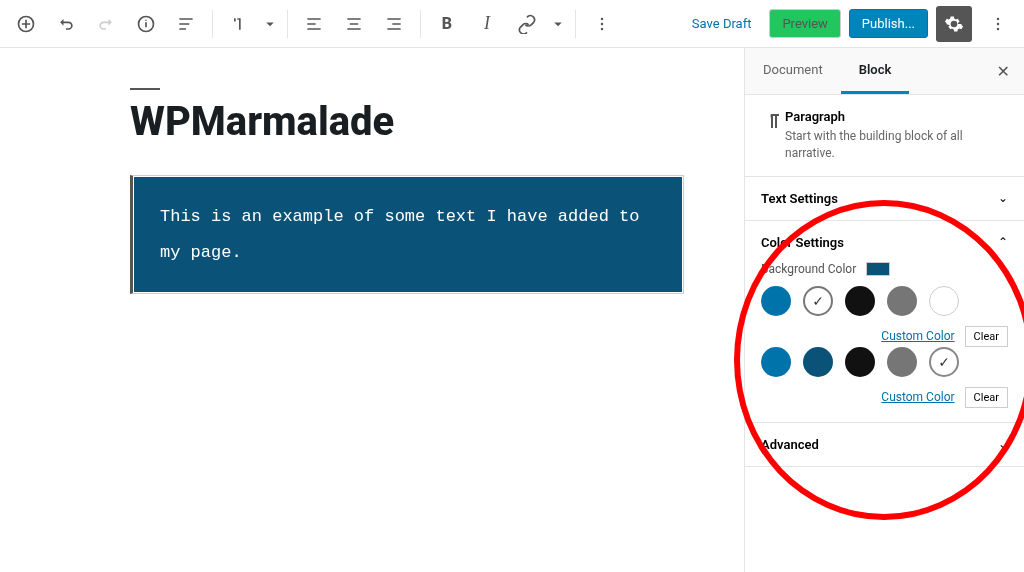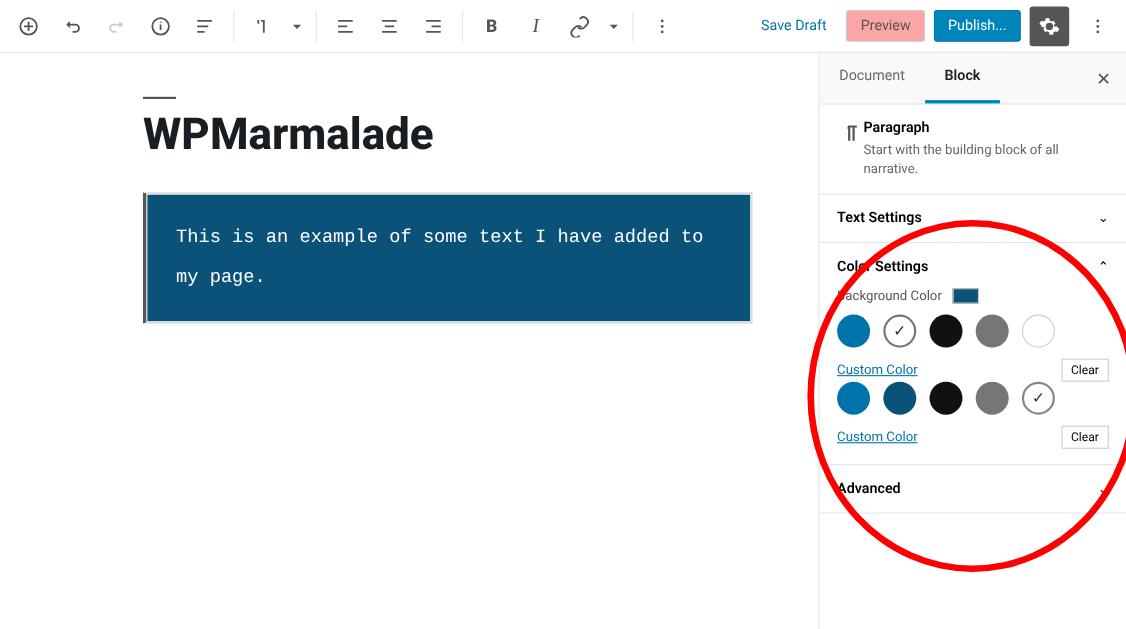--- a/index.html
+++ b/index.html
@@ -3,21 +3,21 @@
 <meta charset="utf-8">
 <style>
 *{box-sizing:border-box;margin:0;padding:0;font-family:-apple-system,BlinkMacSystemFont,"Segoe UI",Roboto,sans-serif}
 body{width:1024px;height:572px;overflow:hidden;background:#fff;position:relative}
 .top-toolbar{height:48px;border-bottom:1px solid #e2e4e7;display:flex;align-items:center;padding:0 8px;gap:4px}
 .toolbar-btn{width:36px;height:36px;display:flex;align-items:center;justify-content:center;background:none;border:none;color:#555;cursor:pointer;border-radius:3px}
 .toolbar-btn svg{width:20px;height:20px;fill:currentColor}
 .toolbar-sep{width:1px;height:28px;background:#e2e4e7;margin:0 4px}
 .toolbar-right{margin-left:auto;display:flex;align-items:center;gap:8px}
 .link-btn{color:#0073aa;background:none;border:none;font-size:13px;padding:6px 10px;cursor:pointer}
-.btn{padding:6px 12px;font-size:13px;border-radius:3px;cursor:pointer;border:1px solid #ccc;background:#fca5a5;color:#555}
+.btn{padding:6px 12px;font-size:13px;border-radius:3px;cursor:pointer;border:1px solid #ccc;background:#22c55e;color:#555}
 .btn-primary{background:#0085ba;border-color:#0073aa;color:#fff}
 .icon-square{width:36px;height:36px;background:#555;display:flex;align-items:center;justify-content:center;border-radius:3px}
 .icon-square svg{fill:#fff;width:20px;height:20px}
 .main{display:flex;height:524px}
 .editor{flex:1;padding:40px 60px;position:relative}
 .title-block{margin-left:70px}
 .title-rule{width:30px;height:2px;background:#555;margin-bottom:8px}
 .title{font-size:40px;font-weight:800;color:#191e23;margin-bottom:30px}
 .block-wrap{border:1px solid #ccc;padding:1px;margin-left:70px;border-left:3px solid #555}
 .paragraph-block{background:#0b5278;color:#fff;padding:22px 26px;font-size:17px;line-height:2.1;font-family:Liberation Mono, monospace}
@@ -34,21 +34,21 @@
 .panel-header{display:flex;justify-content:space-between;align-items:center;cursor:pointer}
 .panel-title{font-weight:600;font-size:13px}
 .chev{font-size:12px}
 .setting-label{font-size:12px;color:#555;margin:12px 0 10px;display:flex;align-items:center;gap:10px}
 .swatch-preview{width:24px;height:14px;border:1px solid #ccc;display:inline-block}
 .swatches{display:flex;gap:12px;margin-bottom:10px}
 .swatch{width:30px;height:30px;border-radius:50%;cursor:pointer;display:flex;align-items:center;justify-content:center;position:relative}
 .swatch.selected{border:2px solid #999;padding:2px;background-clip:content-box}
 .swatch.selected::after{content:"✓";font-size:14px;color:#333;position:absolute}
 .swatch.sel-dark::after{color:#333}
-.panel-footer{display:flex;justify-content:space-between;align-items:center;}
+.panel-footer{display:flex;justify-content:flex-end;align-items:center;gap:10px}
 .custom-link{color:#0073aa;text-decoration:underline;font-size:12px;cursor:pointer}
 .clear-btn{font-size:11px;padding:3px 8px;border:1px solid #ccc;background:#fff;cursor:pointer}
 .circle-highlight{position:absolute;border:6px solid #ff0000;border-radius:50%;width:300px;height:320px;right:-10px;top:200px;pointer-events:none;z-index:10}
 </style>
 </head>
 <body>
 
 <div class="top-toolbar">
   <button class="toolbar-btn">
       <svg viewBox="0 0 24 24">

